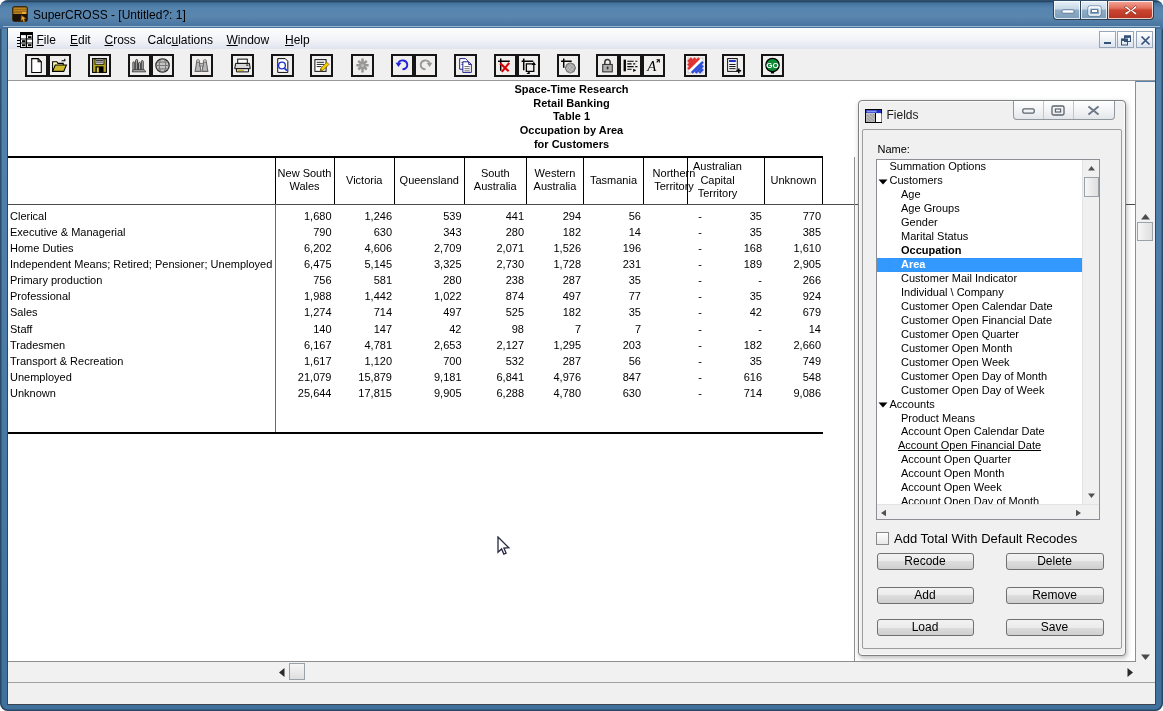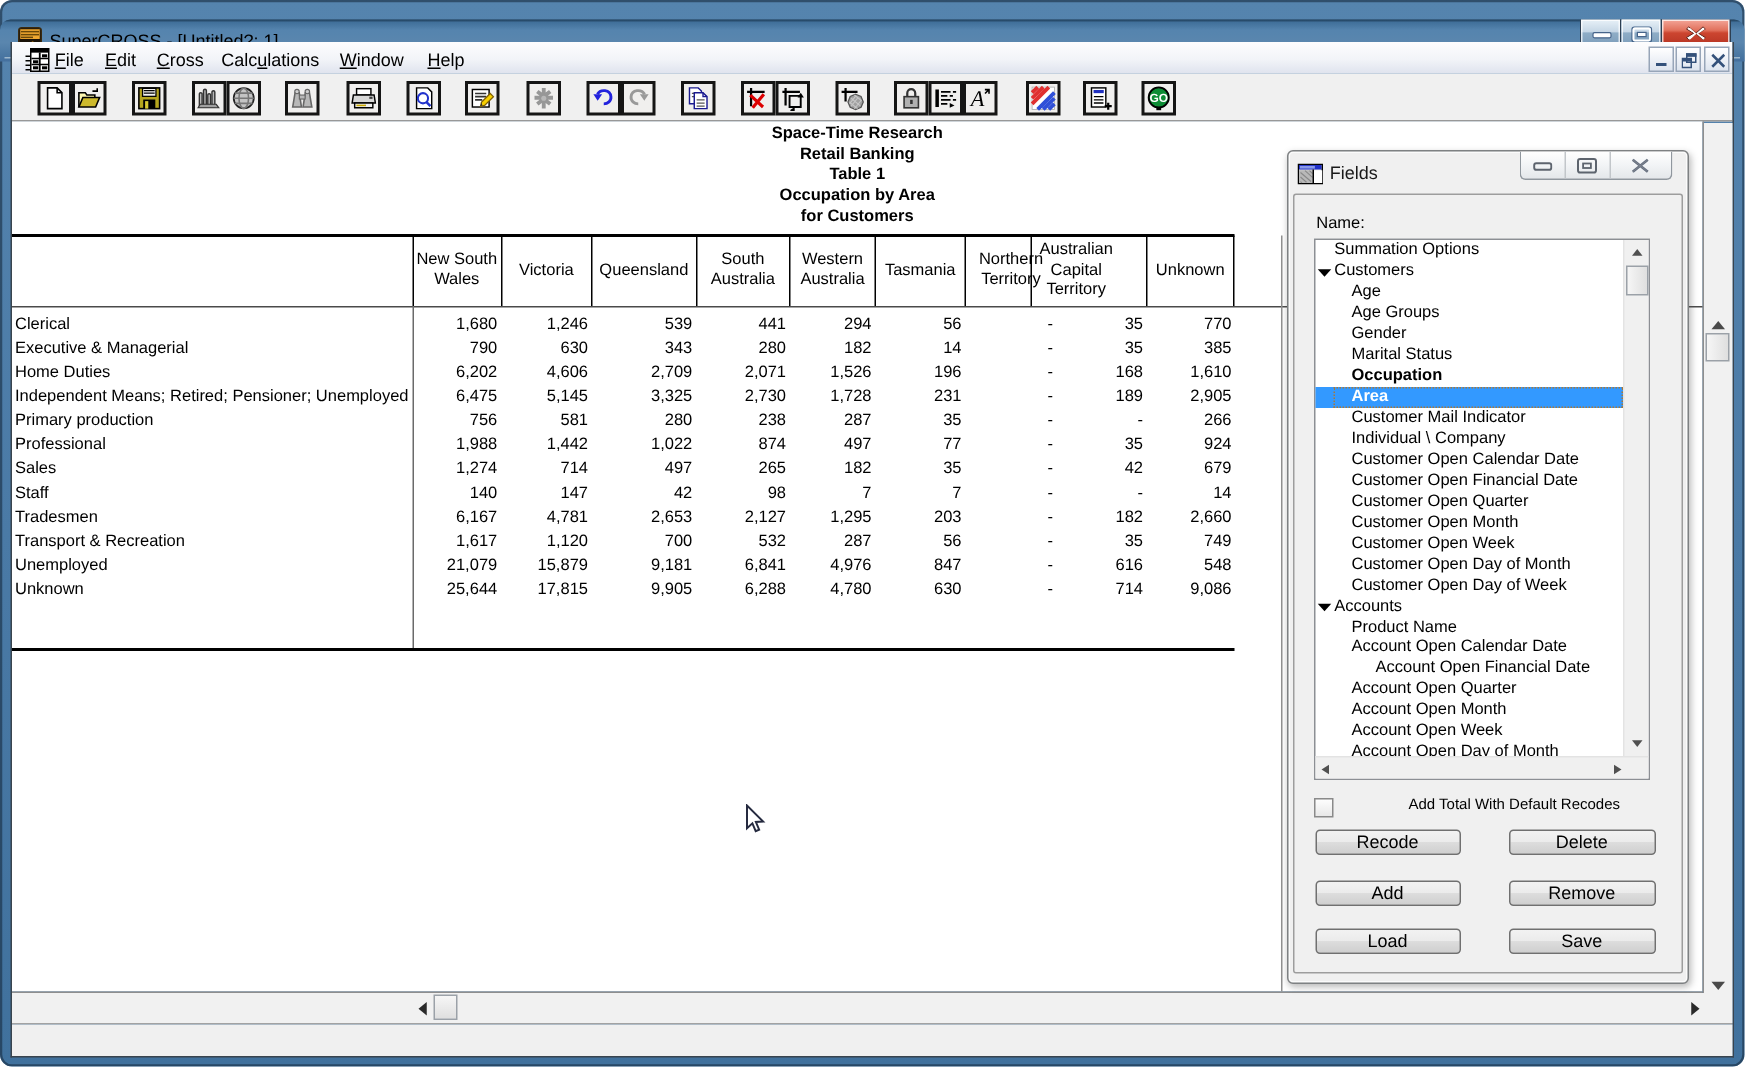--- a/index.html
+++ b/index.html
@@ -3,21 +3,21 @@
 <meta charset="utf-8">
 <style>
 html,body{margin:0;padding:0;width:1163px;height:711px;overflow:hidden;
  font-family:"Liberation Sans",sans-serif;}
 *{box-sizing:border-box;}
 #win{position:absolute;left:0;top:0;width:1163px;height:711px;
  background:linear-gradient(180deg,#5584ae 0%,#4a7aa6 50%,#40719d 100%);
  border-radius:8px;box-shadow:inset 0 0 0 1.5px rgba(24,44,64,.6);}
 .abs{position:absolute;}
 
-#title{position:absolute;left:0;top:13px;width:1163px;height:28px;
+#title{position:absolute;left:0;top:1px;width:1163px;height:28px;
  background:linear-gradient(180deg,#1b3852 0%,#41709a 7%,#5584ae 25%,#5a86ae 55%,#4a77a2 85%,#446f9e 100%);
  border-radius:7px 7px 0 0;}
 #title .hl{position:absolute;left:3px;right:3px;top:25px;height:1px;background:#9db8cd;}
 #titletext{position:absolute;left:33px;top:7px;font-size:12px;color:#000;}
 
 .capb{position:absolute;top:0;height:19px;border:1px solid #2d3f52;border-top:none;
  background:linear-gradient(180deg,#e8f1f8 0%,#c6d7e6 45%,#8fadc6 50%,#7b9cba 100%);}
 .capb .inner{position:absolute;left:0;top:0;right:0;bottom:0;border:1px solid rgba(255,255,255,.75);}
 #bmin{left:1053px;width:28px;border-bottom-left-radius:4px;}
 #bmin .inner{border-bottom-left-radius:3px;}
@@ -464,21 +464,21 @@
           <td>77</td>
           <td>-</td>
           <td>35</td>
           <td>924</td>
         </tr>
     <tr>
           <td class="lbl">Sales</td>
           <td>1,274</td>
           <td>714</td>
           <td>497</td>
-          <td>265</td>
+          <td>525</td>
           <td>182</td>
           <td>35</td>
           <td>-</td>
           <td>42</td>
           <td>679</td>
         </tr>
     <tr>
           <td class="lbl">Staff</td>
           <td>140</td>
           <td>147</td>
@@ -590,23 +590,23 @@
       <div class="li" style="top:153.8px;padding-left:24px;">Customer Open Financial Date</div>
       <div class="li" style="top:167.8px;padding-left:24px;">Customer Open Quarter</div>
       <div class="li" style="top:181.8px;padding-left:24px;">Customer Open Month</div>
       <div class="li" style="top:195.7px;padding-left:24px;">Customer Open Week</div>
       <div class="li" style="top:209.7px;padding-left:24px;">Customer Open Day of Month</div>
       <div class="li" style="top:223.6px;padding-left:24px;">Customer Open Day of Week</div>
       <div class="li" style="top:237.5px;padding-left:12.5px;">Accounts</div>
       <svg style="position:absolute;left:1px;top:242px;" width="10" height="6" viewBox="0 0 10 6">
           <path d="M0.5 0.5h9L5 5.5z" fill="#000"></path>
         </svg>
-      <div class="li" style="top:251.5px;padding-left:24px;">Product Name</div>
+      <div class="li" style="top:251.5px;padding-left:24px;">Product Means</div>
       <div class="li" style="top:265.4px;padding-left:24px;">Account Open Calendar Date</div>
-      <div class="li" style="top:279.4px;padding-left:40px;">Account Open Financial Date</div>
+      <div class="li" style="top:279.4px;padding-left:21px;text-decoration:underline;">Account Open Financial Date</div>
       <div class="li" style="top:293.3px;padding-left:24px;">Account Open Quarter</div>
       <div class="li" style="top:307.3px;padding-left:24px;">Account Open Month</div>
       <div class="li" style="top:321.2px;padding-left:24px;">Account Open Week</div>
       <div class="li" style="top:335.2px;padding-left:24px;height:10px;overflow:hidden;">Account Open Day of Month</div>
       <div id="lbvs">
         <svg style="position:absolute;left:4px;top:5px;" width="9" height="7" viewBox="0 0 9 7">
             <path d="M4.5 1L8 5.5H1z" fill="#505050"></path>
           </svg>
         <div class="sbthumb" style="left:0.5px;top:17px;width:15px;height:20px;"></div>
         <svg style="position:absolute;left:4px;top:332px;" width="9" height="7" viewBox="0 0 9 7">
@@ -616,21 +616,21 @@
       <div id="lbhs">
         <svg style="position:absolute;left:3px;top:4px;" width="7" height="8" viewBox="0 0 7 8">
             <path d="M1 4L6 0.8v6.4z" fill="#505050"></path>
           </svg>
         <svg style="position:absolute;left:198px;top:4px;" width="7" height="8" viewBox="0 0 7 8">
             <path d="M6 4L1 0.8v6.4z" fill="#505050"></path>
           </svg>
       </div>
     </div>
     <div style="position:absolute;left:16.5px;top:430.5px;width:13px;height:13px;border:1px solid #8a8a8a;background:linear-gradient(180deg,#fefefe,#e8e8e8);"></div>
-    <div style="position:absolute;left:35px;top:430px;font-size:10px;margin-left:45px;">Add Total With Default Recodes</div>
+    <div style="position:absolute;left:35px;top:430px;font-size:13px;">Add Total With Default Recodes</div>
     <div class="w7btn" style="left:17.5px;top:452px;">Recode</div>
     <div class="w7btn" style="left:146.5px;top:452px;width:98px;">Delete</div>
     <div class="w7btn" style="left:17.5px;top:485.5px;">Add</div>
     <div class="w7btn" style="left:146.5px;top:485.5px;width:98px;">Remove</div>
     <div class="w7btn" style="left:17.5px;top:518px;">Load</div>
     <div class="w7btn" style="left:146.5px;top:518px;width:98px;">Save</div>
   </div>
 
   <div id="cursor">
     <svg width="15" height="21" viewBox="0 0 15 21">

